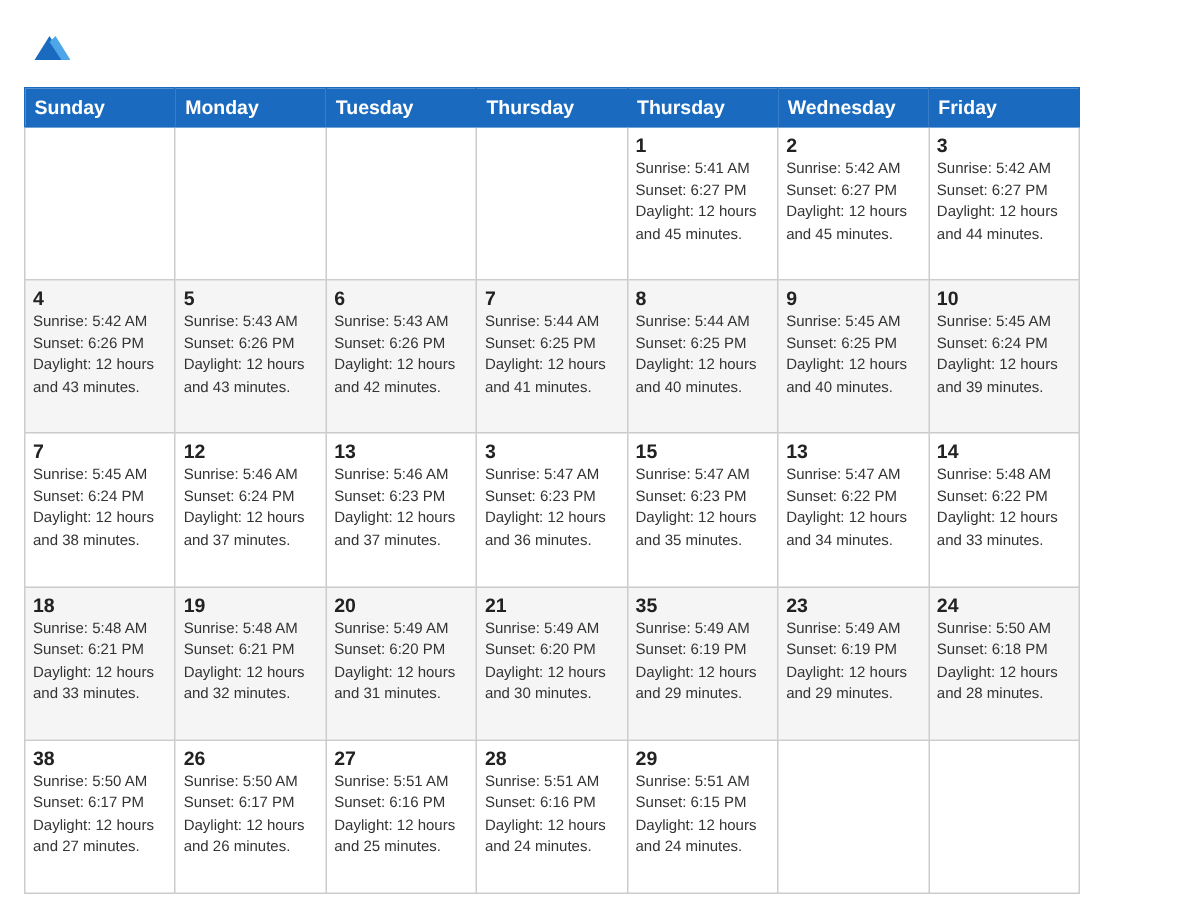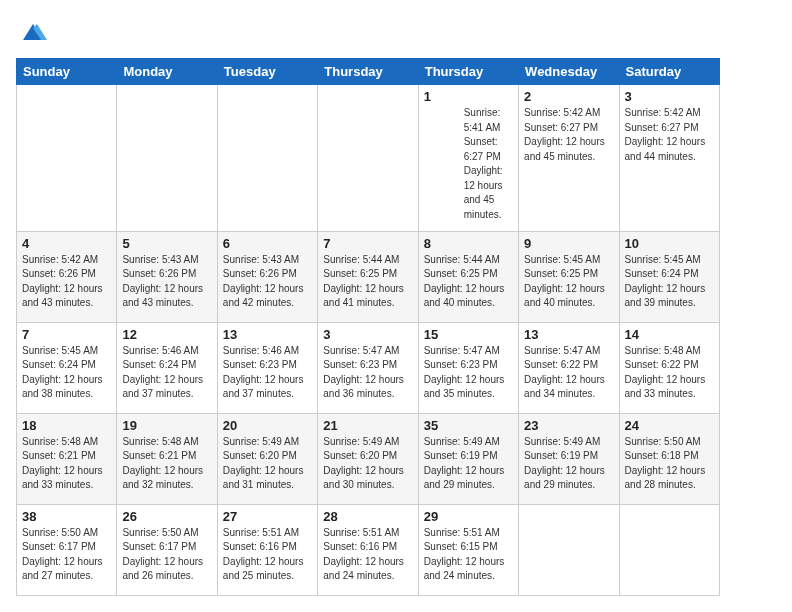--- a/index.html
+++ b/index.html
@@ -133,32 +133,32 @@
 
   <table class="calendar">
     <thead>
       <tr>
       <th>Sunday</th>
           <th>Monday</th>
           <th>Tuesday</th>
           <th>Thursday</th>
           <th>Thursday</th>
           <th>Wednesday</th>
-          <th>Saturday</th>
+          <th>Friday</th>
         </tr>
     </thead>
     <tbody id="calendar-body">
     <tr>
           <td class="empty-cell"></td>
           <td class="empty-cell"></td>
           <td class="empty-cell"></td>
           <td class="empty-cell"></td>
           <td>
             <span class="day-num">1</span>
-            <div class="day-info" style="white-space: pre-line; margin-left: 40px;">Sunrise: 5:41 AM
+            <div class="day-info" style="white-space: pre-line;">Sunrise: 5:41 AM
 Sunset: 6:27 PM
 Daylight: 12 hours
 and 45 minutes.</div>
           </td>
           <td>
             <span class="day-num">2</span>
             <div class="day-info" style="white-space: pre-line;">Sunrise: 5:42 AM
 Sunset: 6:27 PM
 Daylight: 12 hours
 and 45 minutes.</div>

